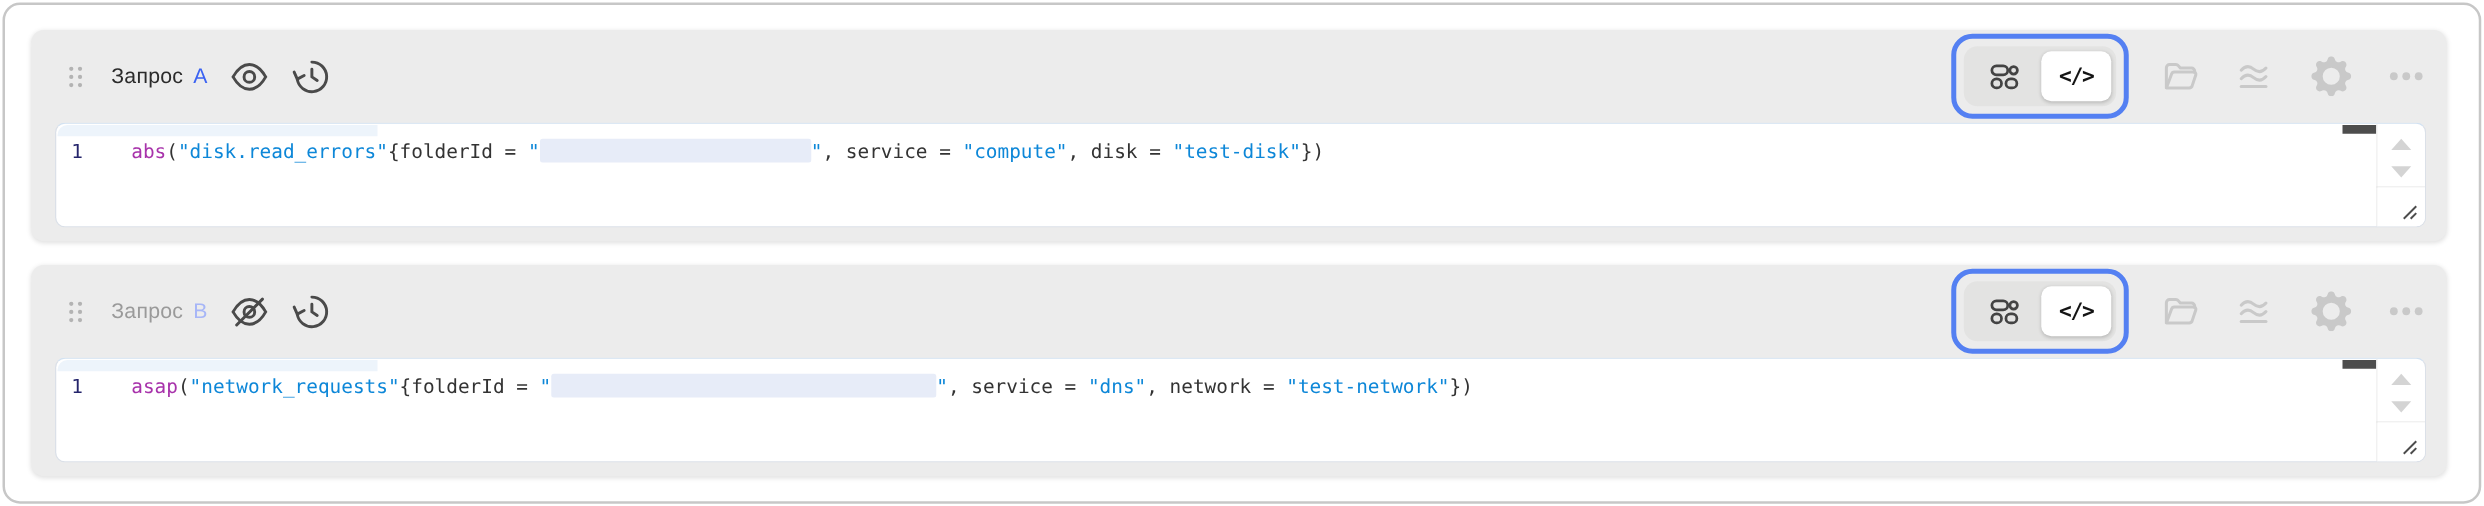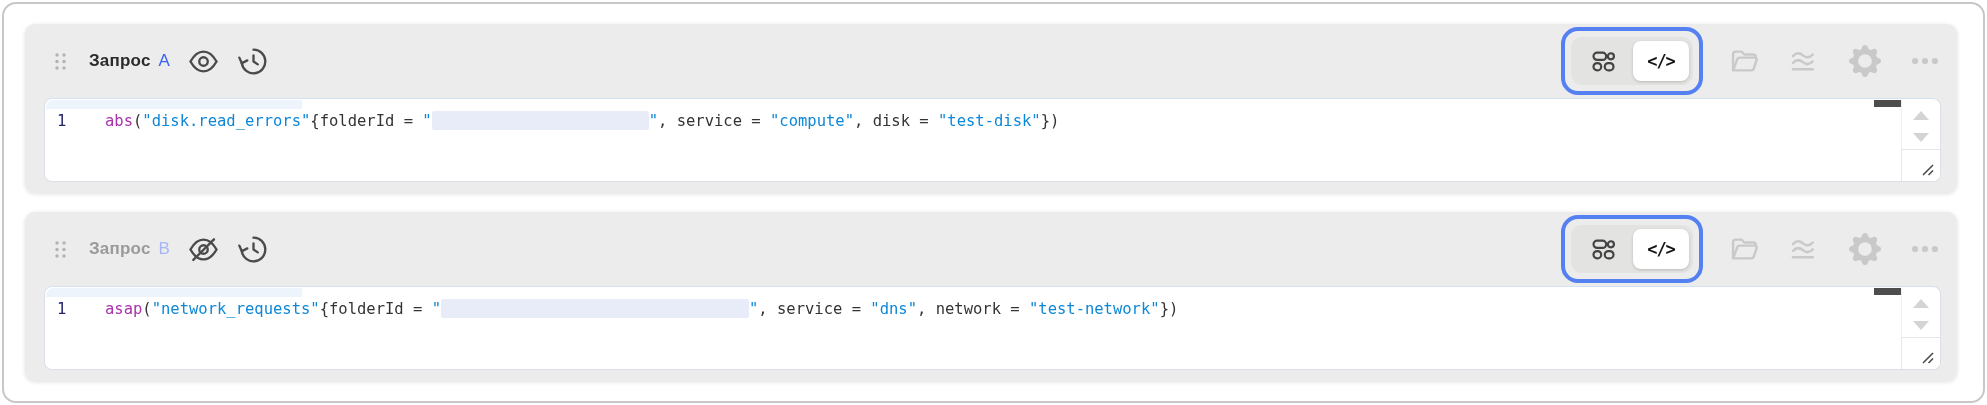--- a/index.html
+++ b/index.html
@@ -5,21 +5,21 @@
   html,body{margin:0;padding:0;background:#fff;}
   .screen{position:relative;width:1987px;height:405px;font-family:"Liberation Sans",sans-serif;overflow:hidden;background:#fff;}
   .frame{position:absolute;inset:2px;border:2px solid #c7c7c7;border-radius:14px;background:#fff;}
 
   .panel{position:absolute;left:25px;right:30px;height:169px;background:#ececec;border-radius:10px;box-shadow:0 1px 4px rgba(0,0,0,.13);}
   .panel-a{top:24px;}
   .panel-b{top:212px;}
 
   .panel-header{display:flex;align-items:center;height:74px;padding:0 14px 0 28px;}
   .drag-handle{display:flex;align-items:center;cursor:grab;}
-  .query-title{margin-left:21px;font-size:17px;font-weight:700;color:#2b2b2b;letter-spacing:.2px;}
+  .query-title{margin-left:21px;font-size:17px;font-weight:400;color:#2b2b2b;letter-spacing:.2px;}
   .panel-b .query-title{color:#9a9a9a;}
   .query-letter{margin-left:8px;font-size:17px;font-weight:500;}
   .panel-a .query-letter{color:#3c63f2;}
   .panel-b .query-letter{color:#a7b6f7;}
   .hdr-btn{display:flex;align-items:center;justify-content:center;width:36px;height:36px;cursor:pointer;}
   .vis-btn{margin-left:16px;}
   .hist-btn{margin-left:14px;}
 
   .hdr-right{margin-left:auto;display:flex;align-items:center;gap:24px;}
   .toggle-ring{border:4px solid #5480f2;border-radius:17px;padding:6px;}

